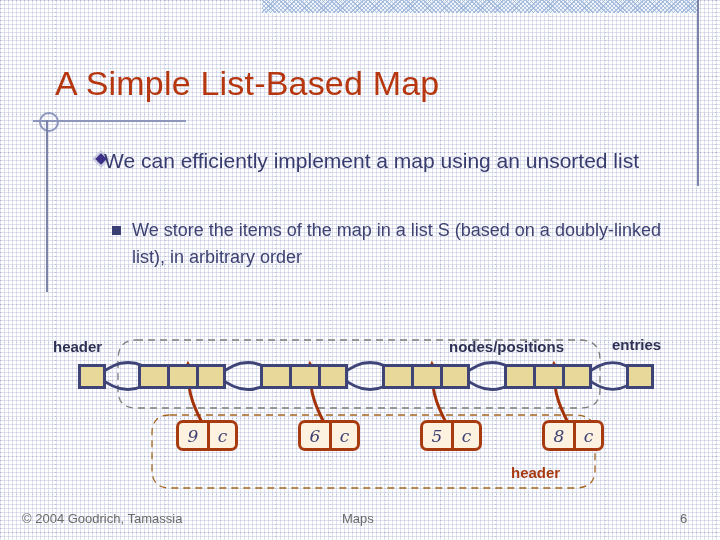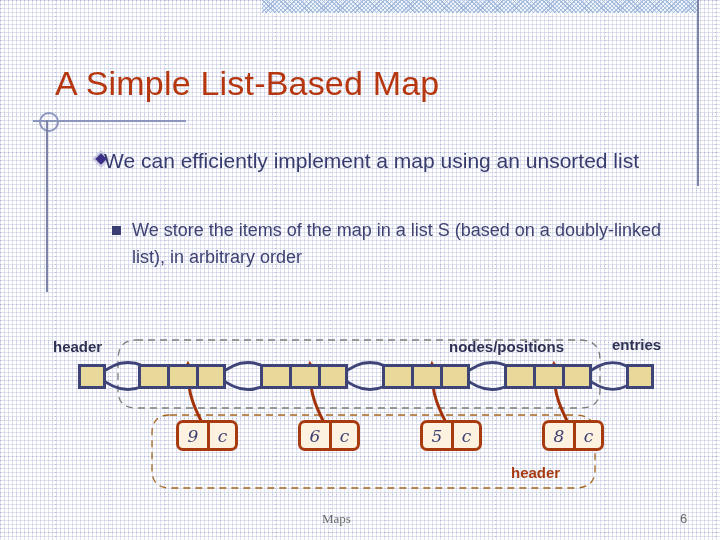--- a/index.html
+++ b/index.html
@@ -72,21 +72,21 @@
     border-radius:7px;background:#fdf2df;box-sizing:border-box;
     font-family:"DejaVu Serif",serif;font-style:italic;font-size:17px;color:#3c4075;}
   .entry .half{position:absolute;top:0;height:100%;display:flex;align-items:center;justify-content:center;}
   .entry .hl{left:0;width:50%;}
   .entry .hr{left:50%;width:50%;border-left:3px solid #a83a10;box-sizing:border-box;}
 
   
   #footer{position:absolute;left:0;top:505px;width:720px;height:30px;
     font-size:13px;color:#6a6a6a;}
   #copy{position:absolute;left:22px;top:6px;}
-  #ftitle{position:absolute;left:322px;top:6px;font-family:Liberation Serif, serif;}
+  #ftitle{position:absolute;left:342px;top:6px;}
   #pageno{position:absolute;left:680px;top:6px;}
 </style>
 </head>
 <body>
 
 <div id="slide">
 
   <div id="gridbg" style="position: absolute; left: 0px; top: 0px; width: 720px; height: 540px;">
       <div class="vcol" style="left: 0px;"></div>
       <div class="vcol" style="left: 55px;"></div>
@@ -241,17 +241,18 @@
       <span class="half hl">5</span>
       <span class="half hr">c</span>
     </div>
     <div class="entry" style="left:542px;top:100px;">
       <span class="half hl">8</span>
       <span class="half hr">c</span>
     </div>
   </div>
 
   <div id="footer">
+    <span id="copy">© 2004 Goodrich, Tamassia</span>
     <span id="ftitle">Maps</span>
     <span id="pageno">6</span>
   </div>
 
 </div>
 
 </body></html>

